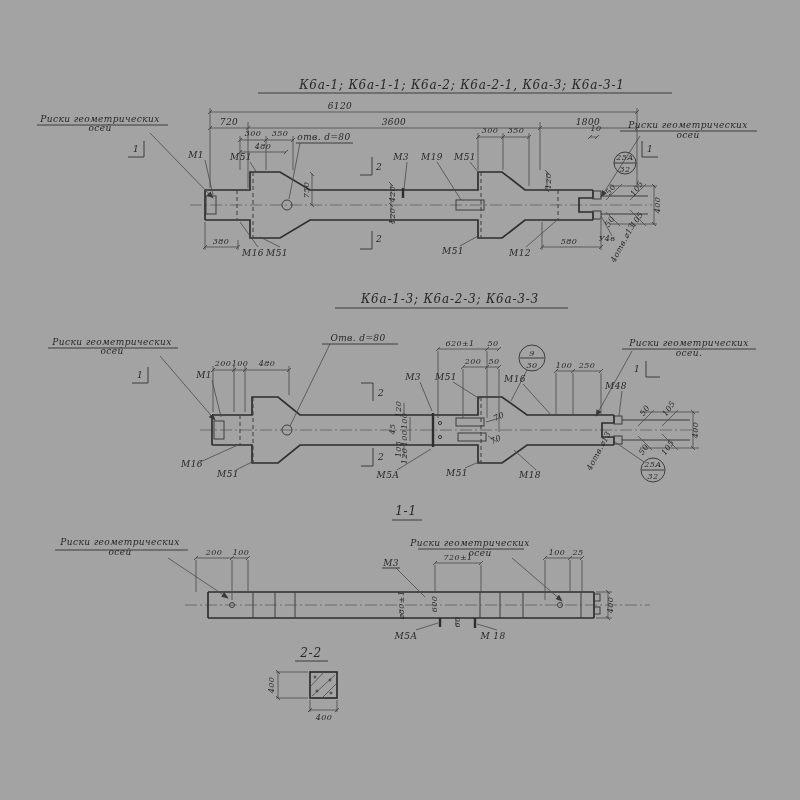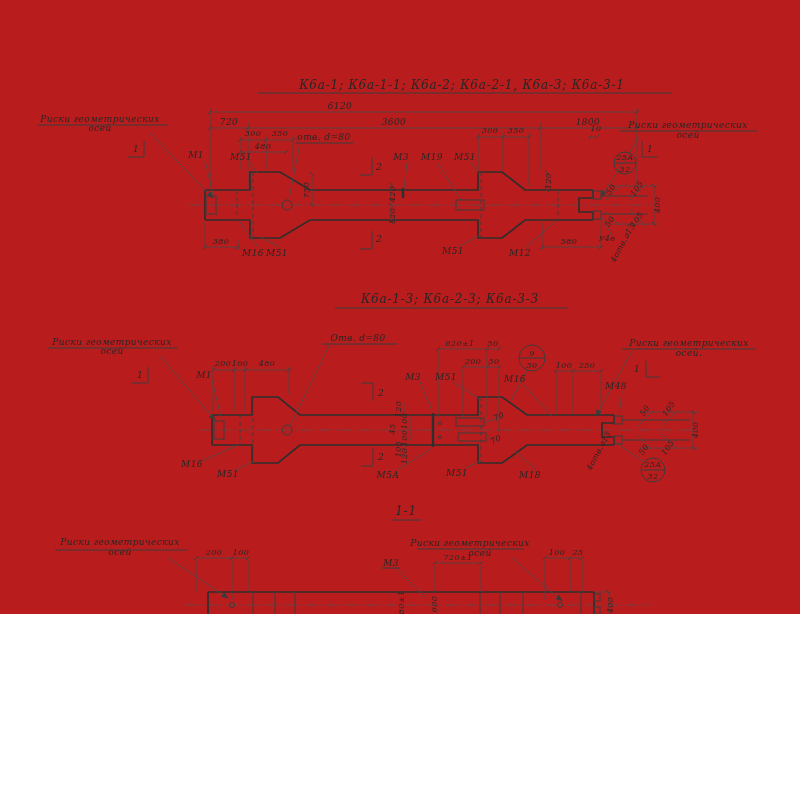--- a/index.html
+++ b/index.html
@@ -1,16 +1,16 @@
 <!DOCTYPE html>
 <html><head>
 <meta charset="utf-8">
 <style>
   html,body{margin:0;padding:0;background:#ffffff;}
-  #sheet{width:800px;height:614px;position:relative;background:#b91c1c;}
+  #sheet{width:800px;height:800px;position:relative;background:#a3a3a3;}
   svg{position:absolute;left:0;top:0;}
   .profile{stroke:#2e2e2e;stroke-width:1.7;fill:none;stroke-linejoin:miter;}
   .thin{stroke:#3c3c3c;stroke-width:1;fill:none;}
   .dim{stroke:#4a4a4a;stroke-width:.8;fill:none;}
   .axis{stroke:#555;stroke-width:.7;fill:none;stroke-dasharray:12 3 2 3;}
   .hid{stroke:#3c3c3c;stroke-width:1;fill:none;stroke-dasharray:4 3;}
   .tick2{stroke:#2e2e2e;stroke-width:2.4;}
   text{fill:#272727;font:italic 9px "DejaVu Serif",serif;text-anchor:middle;letter-spacing:.4px;}
   .t8{font-size:8px;}
   .t11{font-size:12px;letter-spacing:.8px;}

